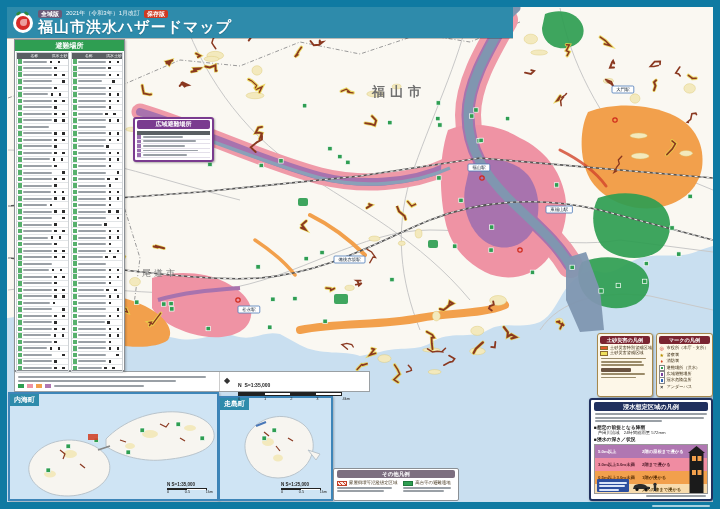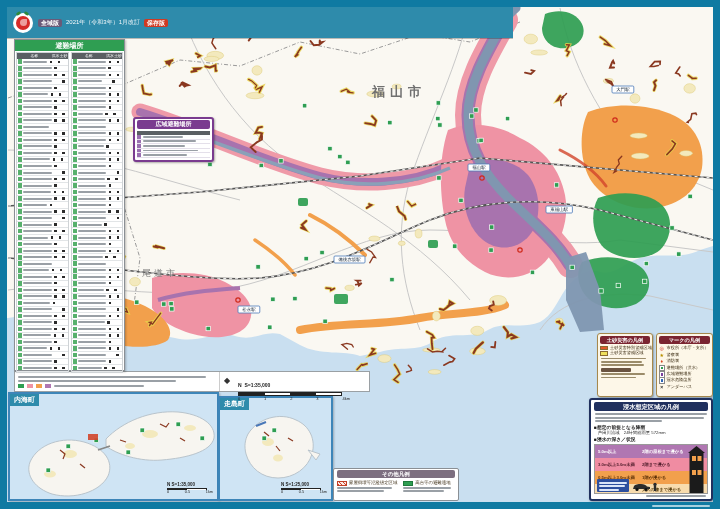--- a/index.html
+++ b/index.html
@@ -418,20 +418,21 @@
       <span class="logo">
           <i class="leaf"></i>
           <i class="leaf leaf2"></i>
         </span>
       <div class="htxts">
         <div class="hrow">
           <span class="badge b-ed">全域版</span>
           <span class="rev">2021年（令和3年）1月改訂</span>
           <span class="badge b-keep">保存版</span>
         </div>
+        <div class="htitle">福山市洪水ハザードマップ</div>
       </div>
     </div>
 
     <div id="evac" class="abs">
       <div class="ghd">避難場所</div>
       <div id="ecols">
           <div class="ecol">
             <div class="ehd">
               <span class="c1">名称</span>
               <span class="c2">洪水</span>

